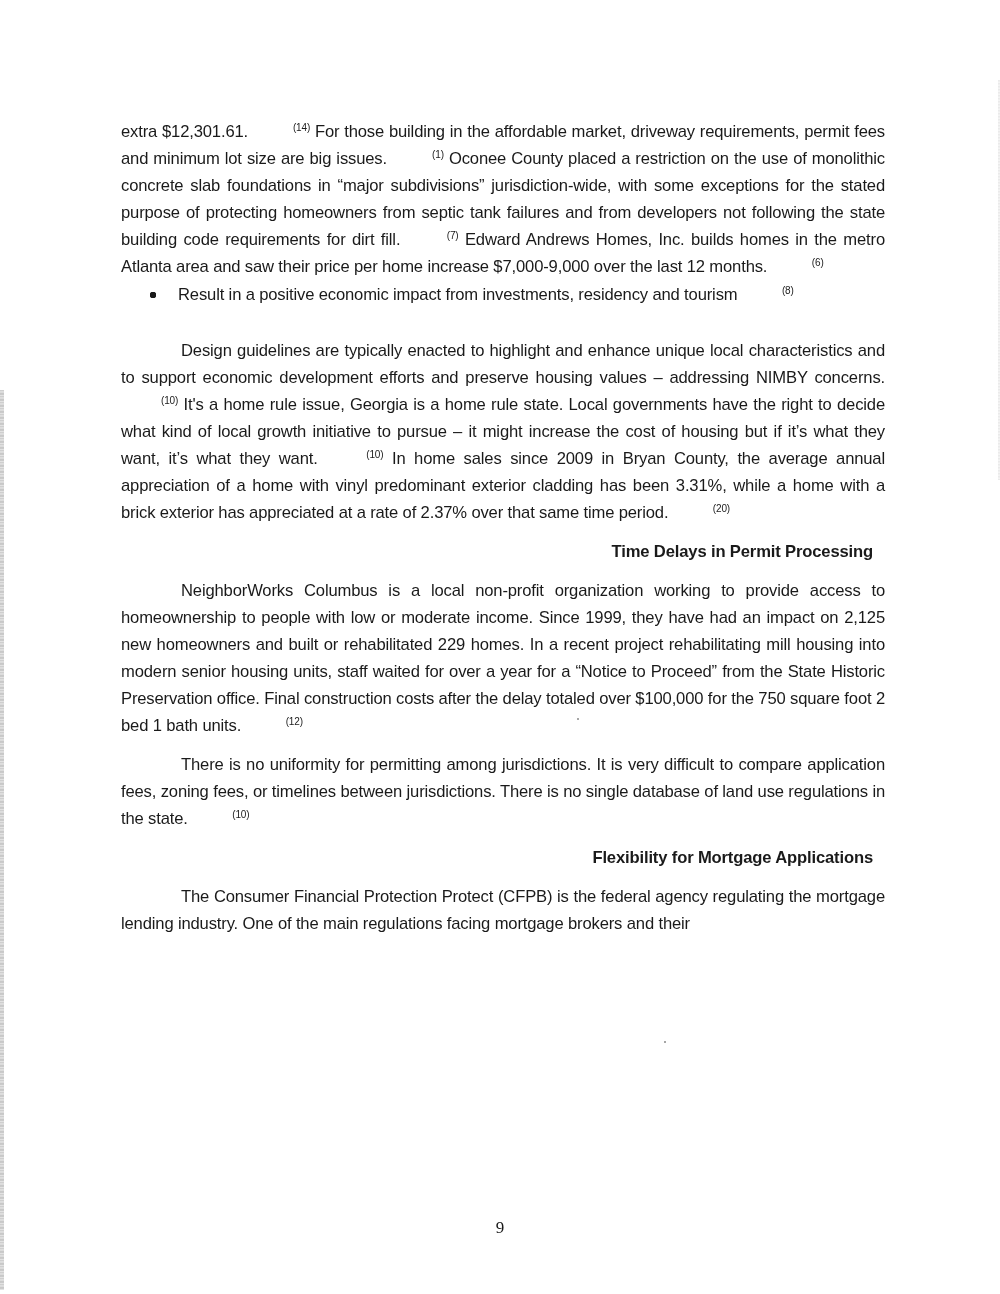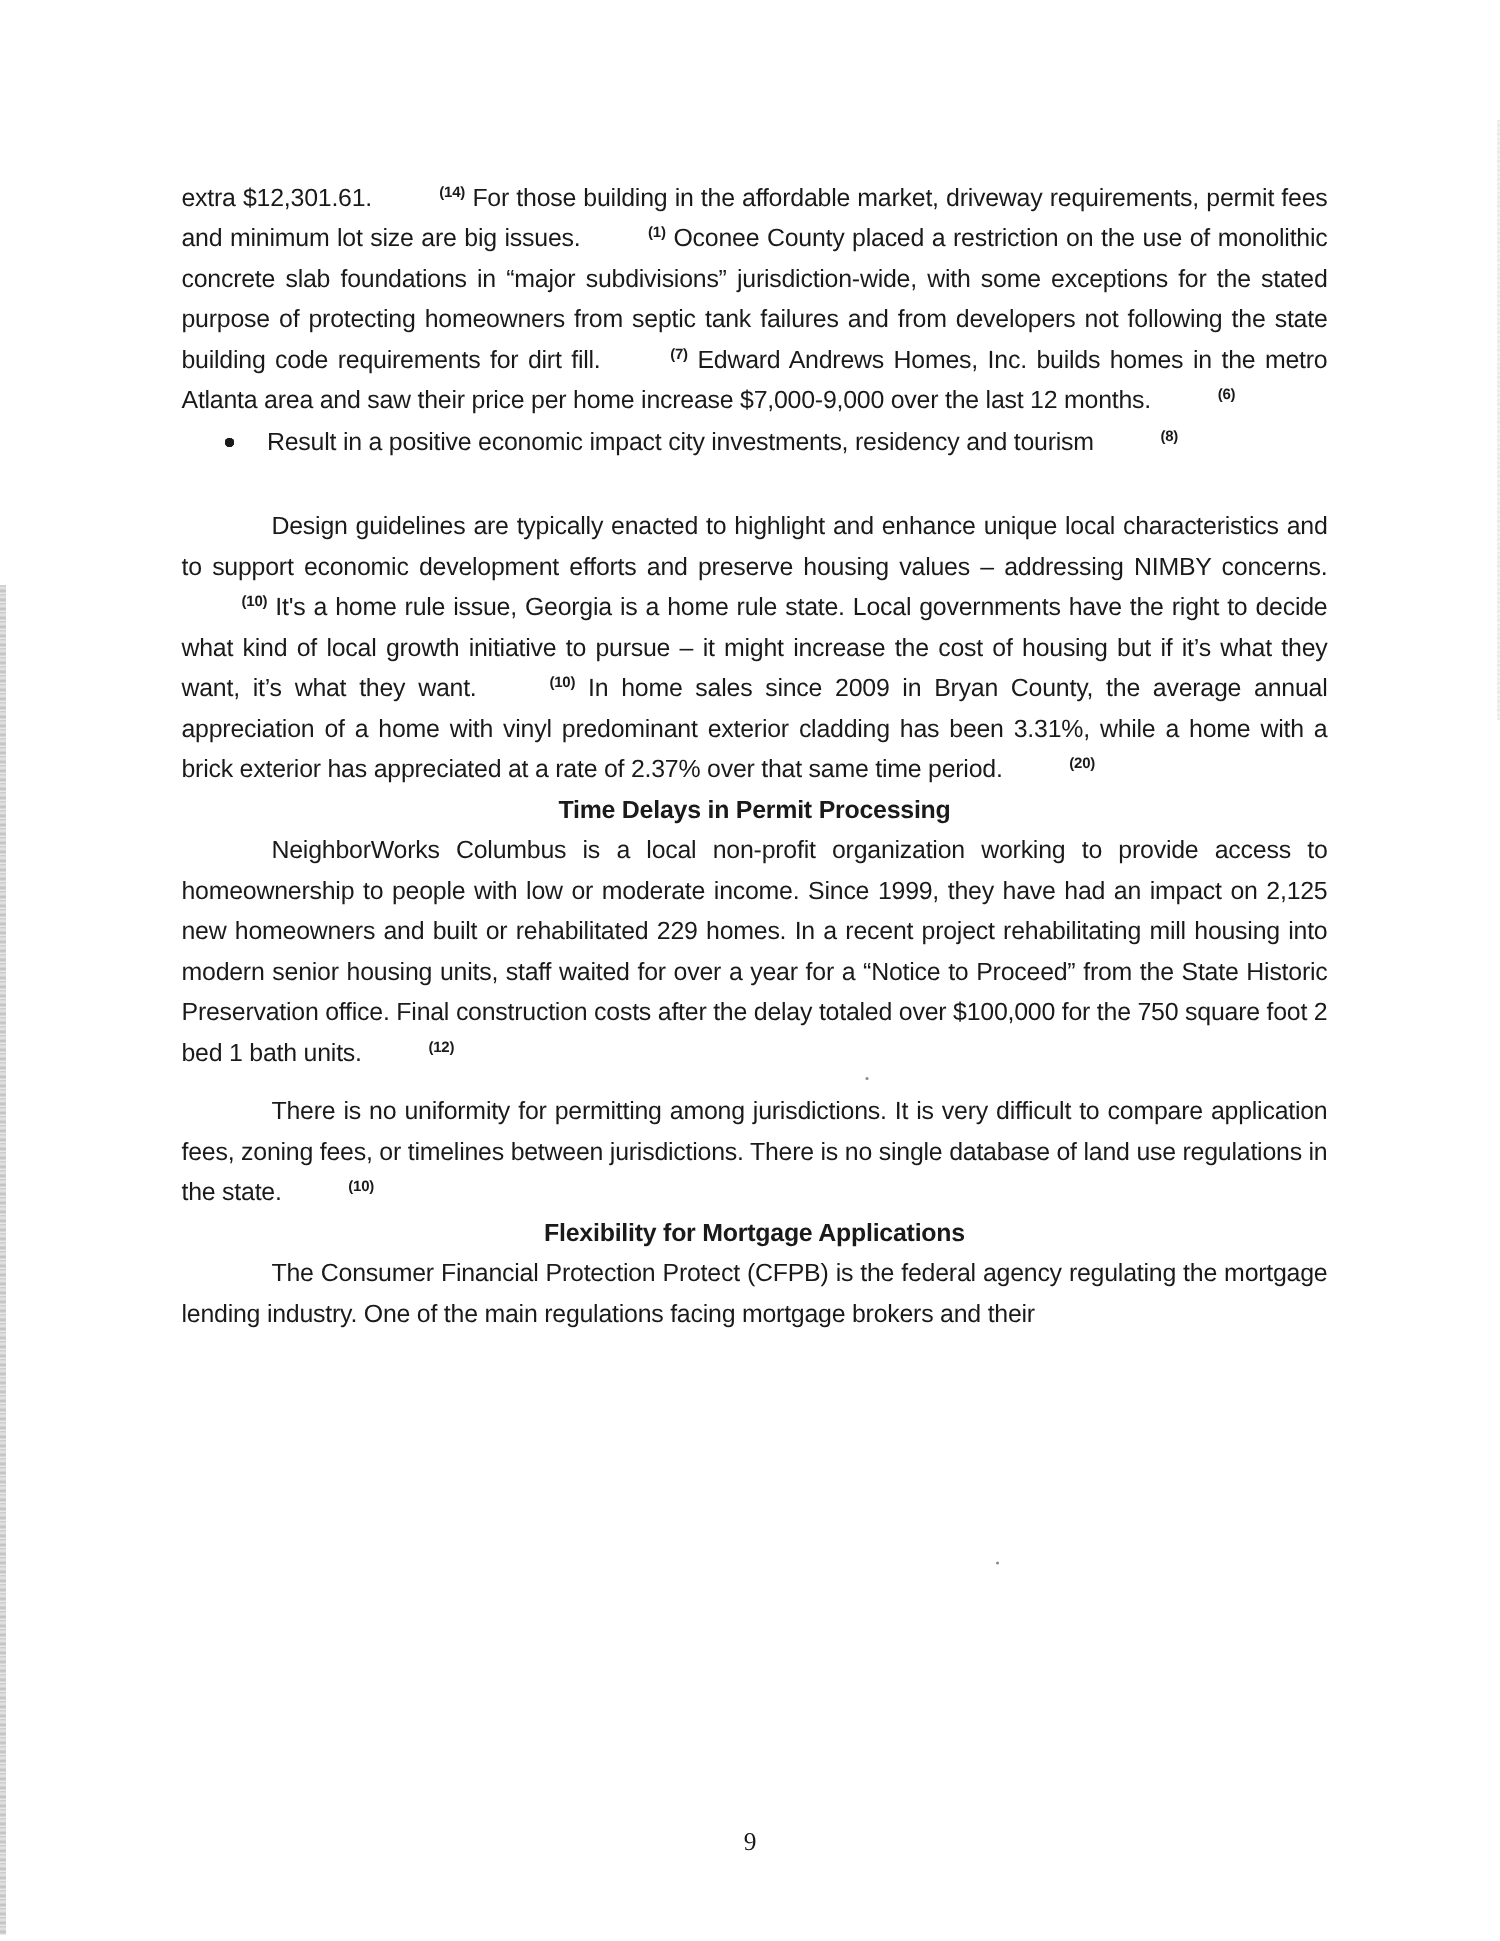--- a/index.html
+++ b/index.html
@@ -44,21 +44,21 @@
     }
     p {
       margin: 0;
       text-align: justify;
     }
     .indent {
       text-indent: 60px;
     }
     sup {
       font-size: 10px;
-      font-weight: bold;
+      font-weight: normal;
       vertical-align: 6px;
       line-height: 0;
       padding-left: 40px;
     }
     .gap-1 { margin-top: 27px; }
     .gap-2 { margin-top: 28px; }
     .gap-3 { margin-top: 31px; }
     .gap-4 { margin-top: 12px; }
     .gap-5 { margin-top: 29px; }
     .lead {
@@ -77,22 +77,22 @@
     ul.bullets li .bullet {
       position: absolute;
       left: 29px;
       top: 11px;
       width: 6px;
       height: 6px;
       border-radius: 50%;
       background: #1a1a1a;
     }
     h2.section {
-      margin: 0;
-      text-align: center;
+      margin: 12px;
+      text-align: right;
       font-size: 16.6px;
       font-weight: bold;
       line-height: 27px;
     }
     .page-number {
       position: absolute;
       left: 0;
       width: 1000px;
       top: 1218px;
       text-align: center;
@@ -122,21 +122,21 @@
 
   <ul class="bullets">
     <li>
       <span class="bullet"></span>
     </li>
     <li>
       <span class="bullet"></span>
     </li>
     <li>
       <span class="bullet"></span>
-      <span>Result in a positive economic impact city investments, residency and tourism </span><sup>(8)</sup>
+      <span>Result in a positive economic impact from investments, residency and tourism </span><sup>(8)</sup>
     </li>
   </ul>
 
   <p class="indent gap-2">
     <span>Design guidelines are typically enacted to highlight and enhance unique local characteristics and to support economic development efforts and preserve housing values – addressing NIMBY concerns. </span><sup>(10)</sup><span> It's a home rule issue, Georgia is a home rule state. Local governments have the right to decide what kind of local growth initiative to pursue – it might increase the cost of housing but if it’s what they want, it’s what they want. </span><sup>(10)</sup><span> In home sales since 2009 in Bryan County, the average annual appreciation of a home with vinyl predominant exterior cladding has been 3.31%, while a home with a brick exterior has appreciated at a rate of 2.37% over that same time period. </span><sup>(20)</sup>
   </p>
 
   <h2 class="section gap-3">Time Delays in Permit Processing</h2>
 
   <p class="indent">

